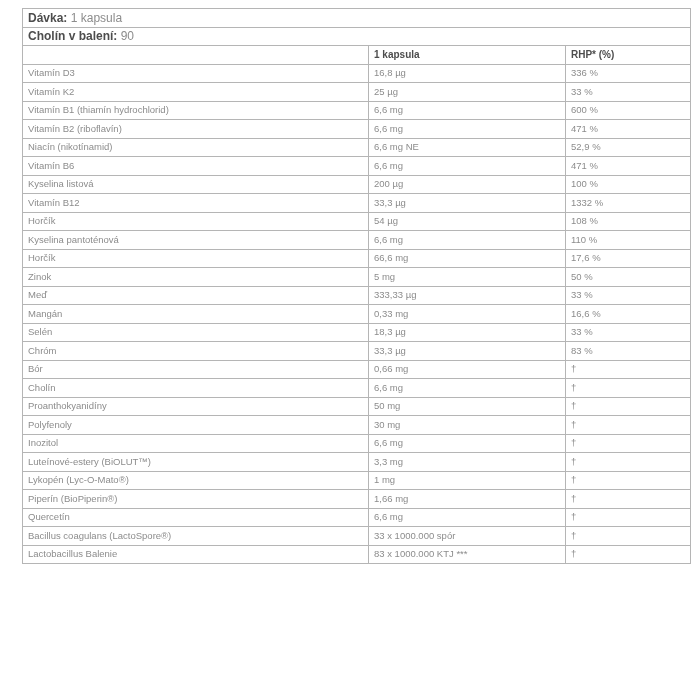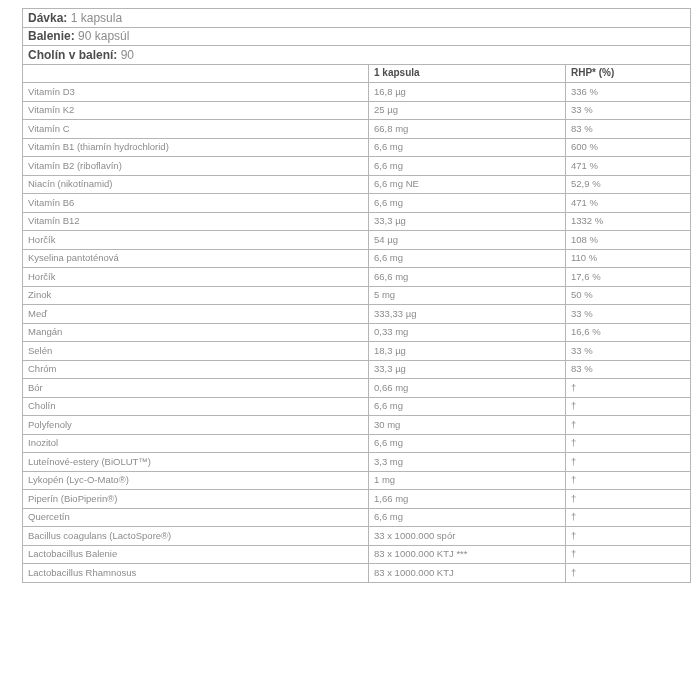--- a/index.html
+++ b/index.html
@@ -57,68 +57,65 @@
     <colgroup>
       <col style="width:346px">
       <col style="width:197px">
       <col style="width:125px">
     </colgroup>
     <tbody>
       <tr>
         <td colspan="3" class="info"><span class="b">Dávka:</span> <span>1 kapsula</span></td>
       </tr>
       <tr>
-        <td colspan="3" class="info"><span class="b">Balenie:</span> <span>90 kapsúl</span></td>
-      </tr>
-      <tr>
         <td colspan="3" class="info"><span class="b">Cholín v balení:</span> <span>90</span></td>
       </tr>
       <tr>
         <td class="hdr"></td>
         <td class="hdr">1 kapsula</td>
         <td class="hdr">RHP* (%)</td>
       </tr>
     </tbody>
     <tbody>
         <tr>
           <td>Vitamín D3</td>
           <td>16,8 µg</td>
           <td>336 %</td>
         </tr>
         <tr>
           <td>Vitamín K2</td>
           <td>25 µg</td>
           <td>33 %</td>
         </tr>
         <tr>
-          <td>Vitamín C</td>
-          <td>66,8 mg</td>
-          <td>83 %</td>
-        </tr>
-        <tr>
           <td>Vitamín B1 (thiamín hydrochlorid)</td>
           <td>6,6 mg</td>
           <td>600 %</td>
         </tr>
         <tr>
           <td>Vitamín B2 (riboflavín)</td>
           <td>6,6 mg</td>
           <td>471 %</td>
         </tr>
         <tr>
           <td>Niacín (nikotínamid)</td>
           <td>6,6 mg NE</td>
           <td>52,9 %</td>
         </tr>
         <tr>
           <td>Vitamín B6</td>
           <td>6,6 mg</td>
           <td>471 %</td>
         </tr>
         <tr>
+          <td>Kyselina listová</td>
+          <td>200 µg</td>
+          <td>100 %</td>
+        </tr>
+        <tr>
           <td>Vitamín B12</td>
           <td>33,3 µg</td>
           <td>1332 %</td>
         </tr>
         <tr>
           <td>Horčík</td>
           <td>54 µg</td>
           <td>108 %</td>
         </tr>
         <tr>
@@ -160,20 +157,25 @@
           <td>Bór</td>
           <td>0,66 mg</td>
           <td>†</td>
         </tr>
         <tr>
           <td>Cholín</td>
           <td>6,6 mg</td>
           <td>†</td>
         </tr>
         <tr>
+          <td>Proanthokyanidíny</td>
+          <td>50 mg</td>
+          <td>†</td>
+        </tr>
+        <tr>
           <td>Polyfenoly</td>
           <td>30 mg</td>
           <td>†</td>
         </tr>
         <tr>
           <td>Inozitol</td>
           <td>6,6 mg</td>
           <td>†</td>
         </tr>
         <tr>
@@ -197,22 +199,17 @@
           <td>†</td>
         </tr>
         <tr>
           <td>Bacillus coagulans (LactoSpore®)</td>
           <td>33 x 1000.000 spór</td>
           <td>†</td>
         </tr>
         <tr>
           <td>Lactobacillus Balenie</td>
           <td>83 x 1000.000 KTJ ***</td>
-          <td>†</td>
-        </tr>
-        <tr>
-          <td>Lactobacillus Rhamnosus</td>
-          <td>83 x 1000.000 KTJ</td>
           <td>†</td>
         </tr>
       </tbody>
   </table>
 </div>
 
 </body></html>

